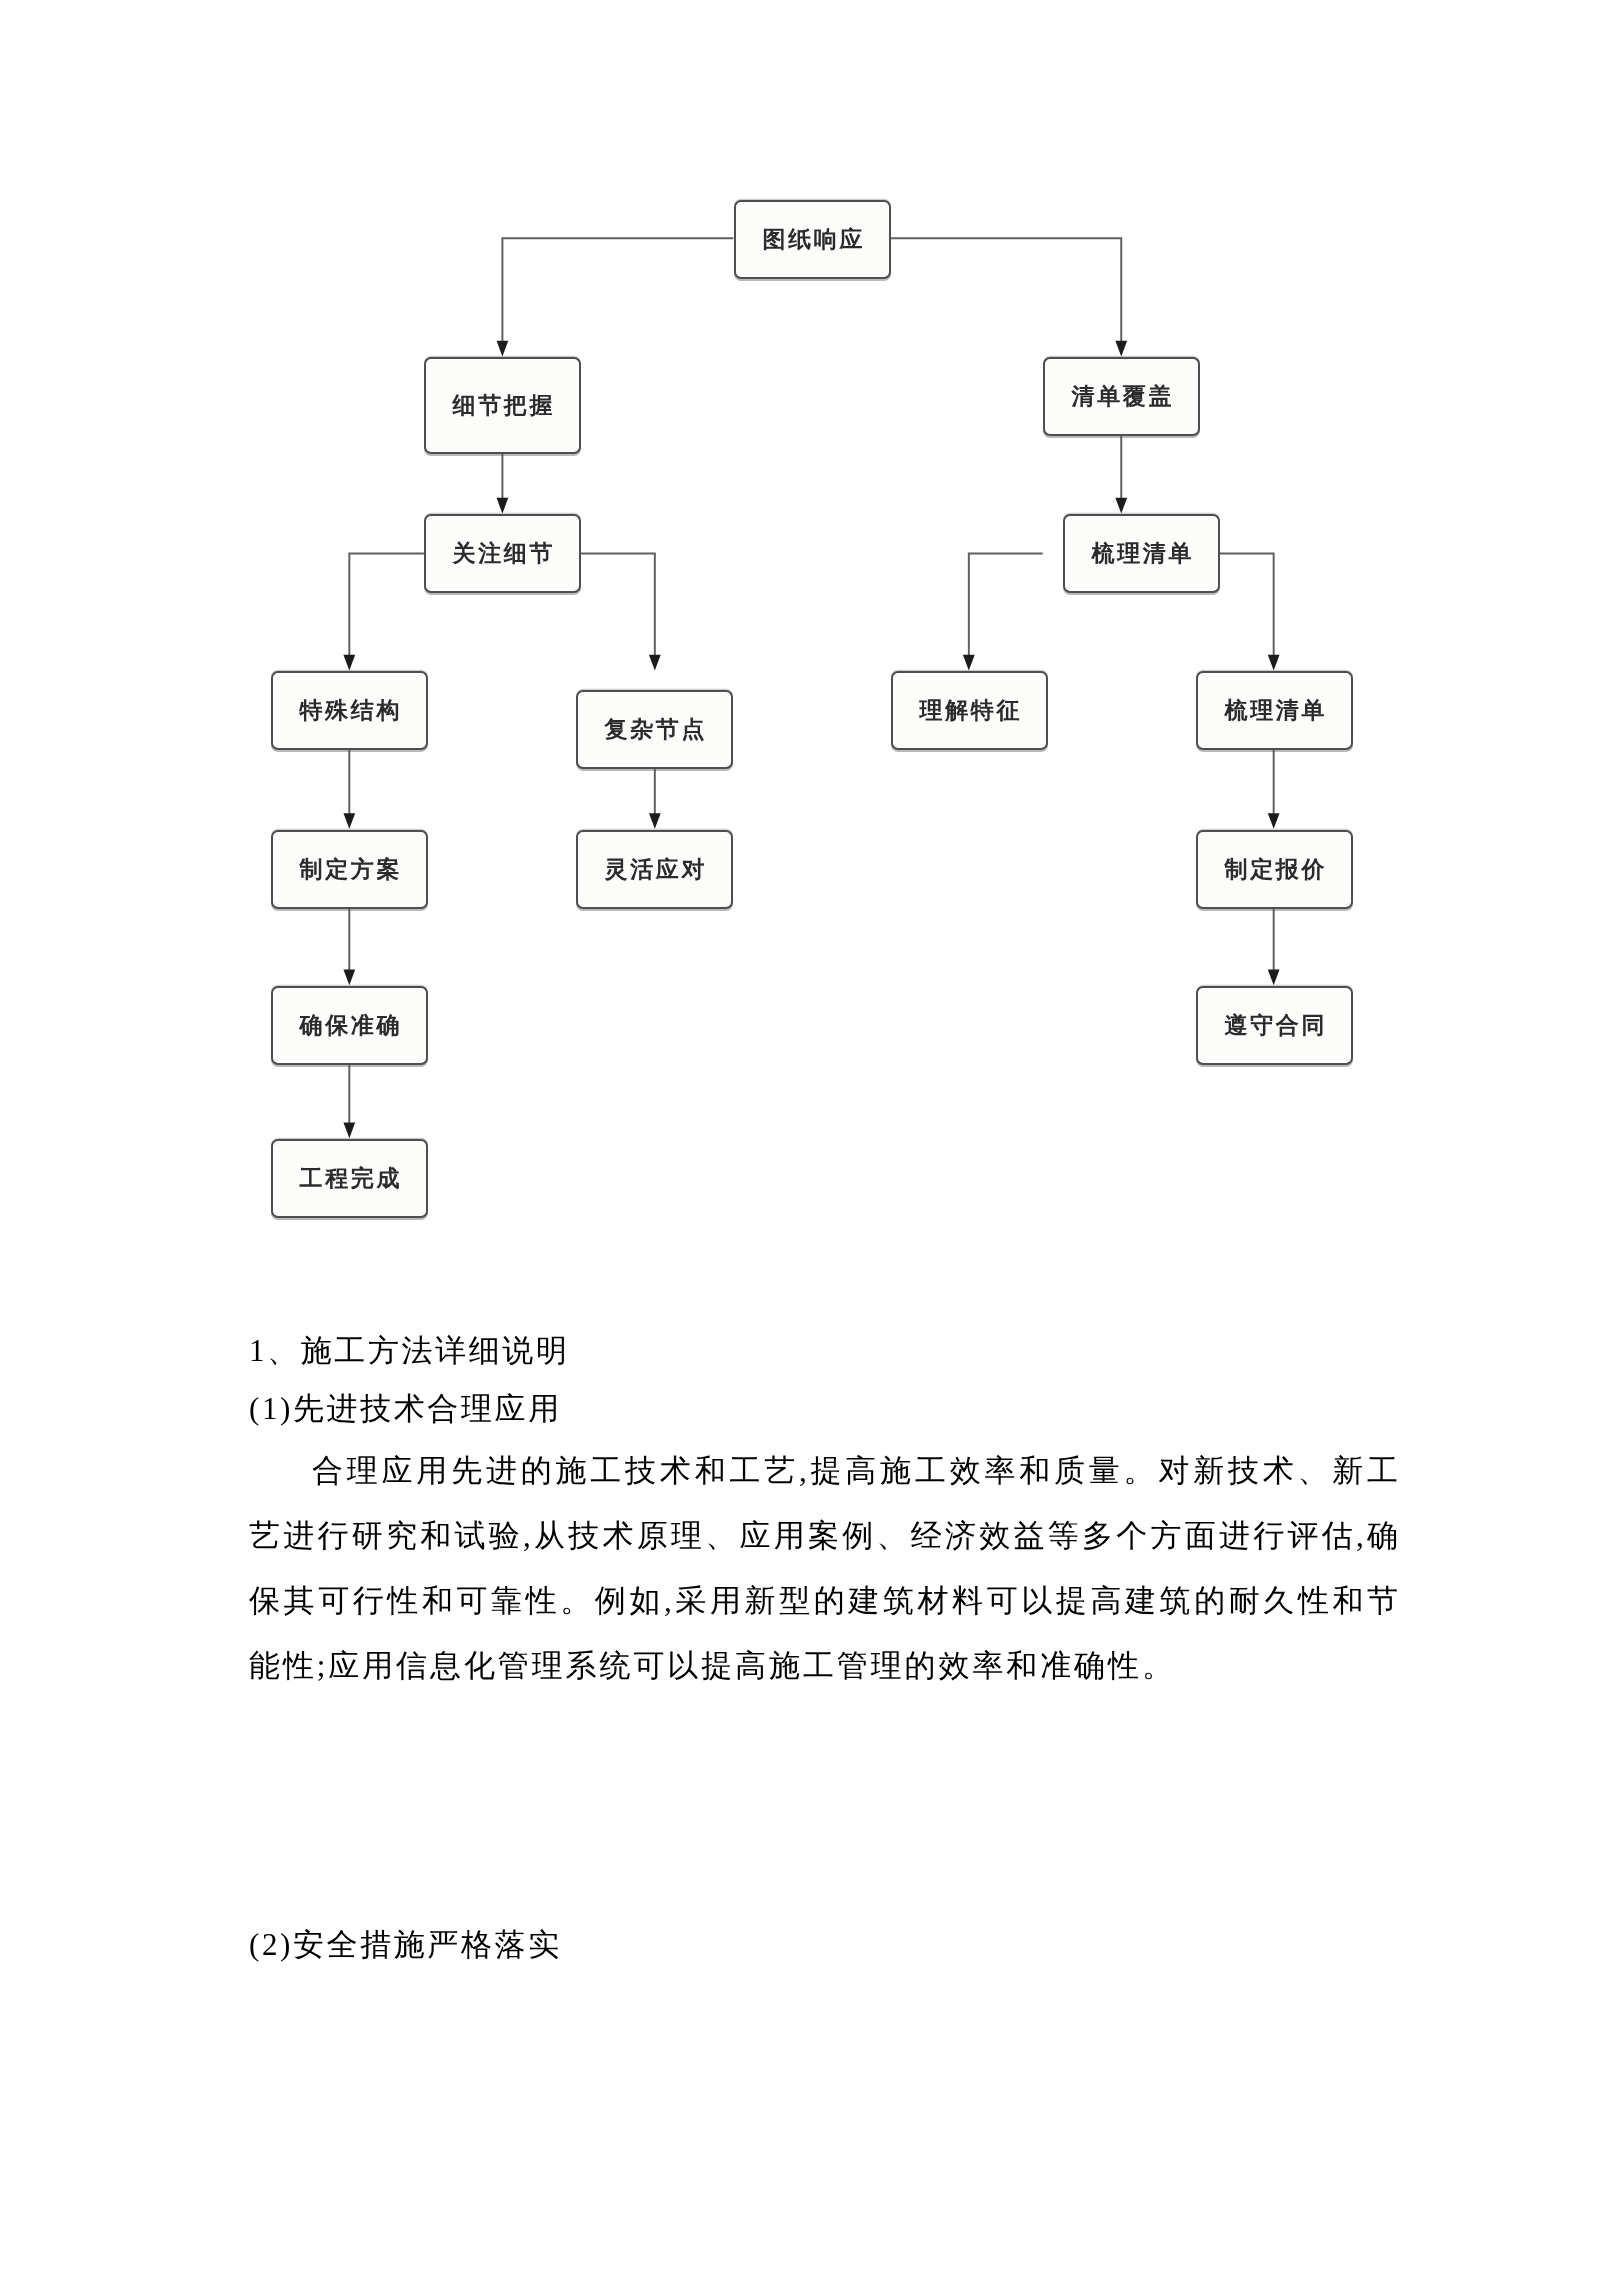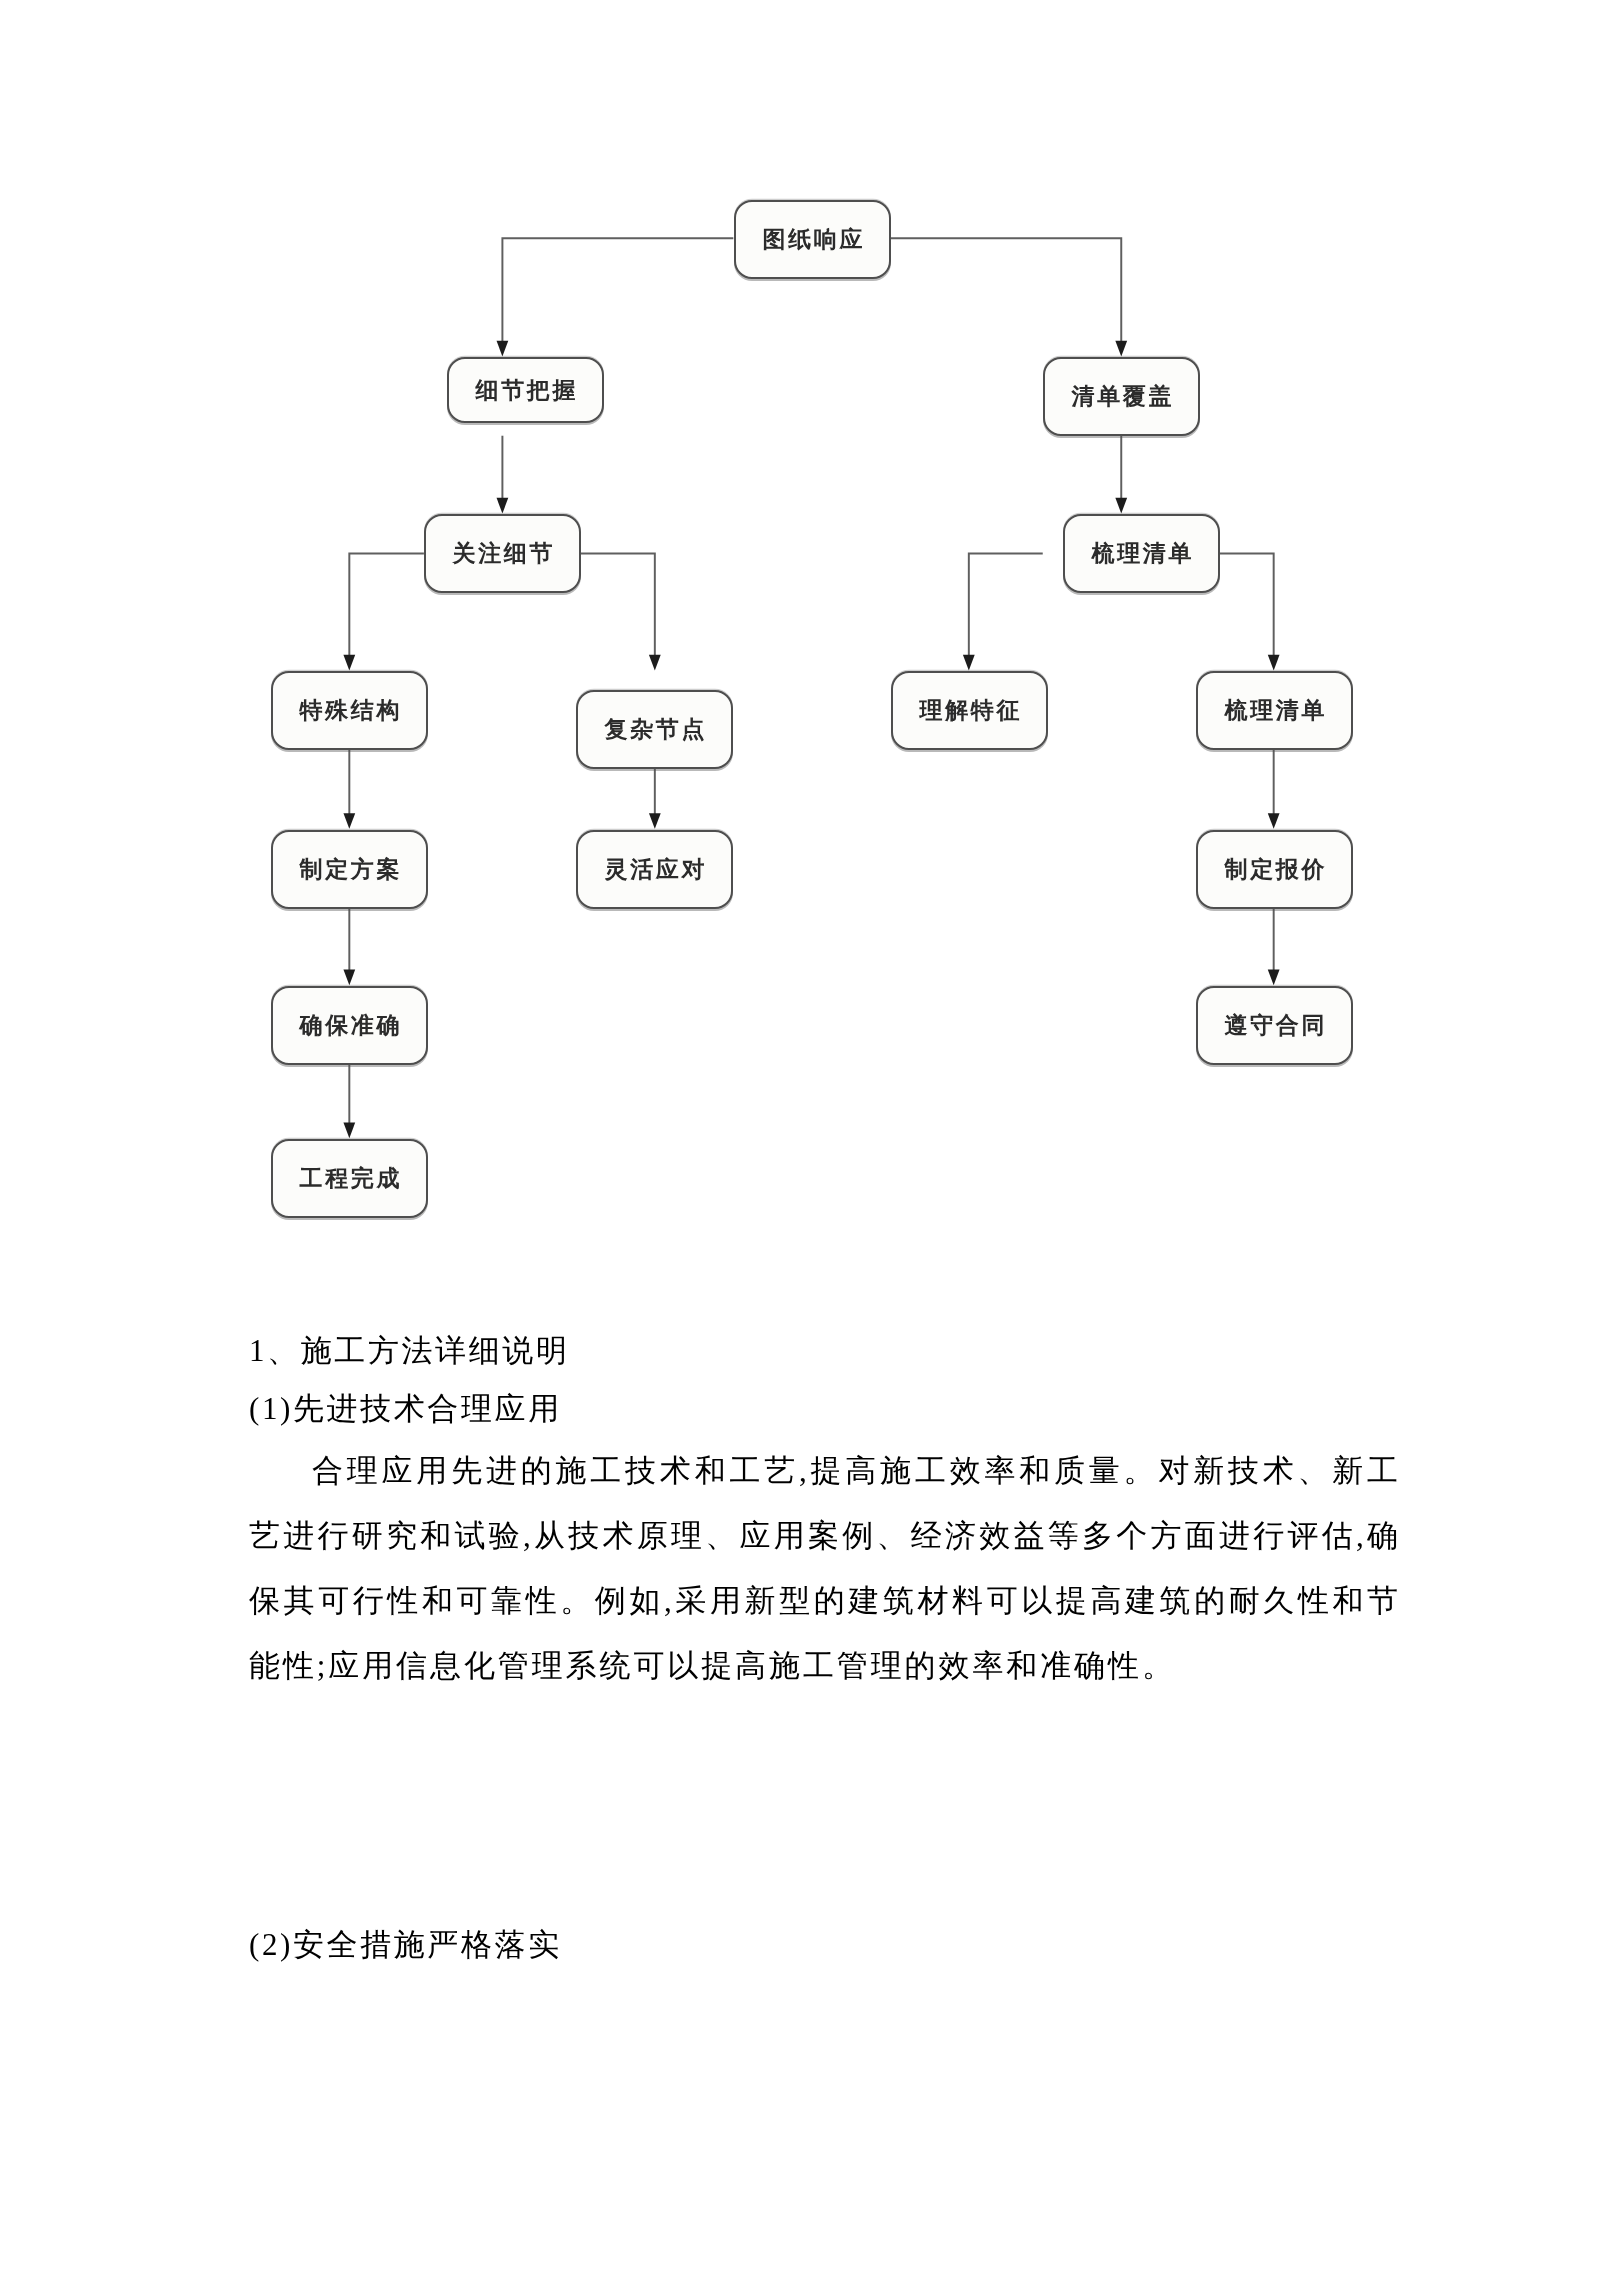--- a/index.html
+++ b/index.html
@@ -11,21 +11,21 @@
     overflow:hidden;
     font-family:"Liberation Serif","DejaVu Serif",serif;
   }
   
   .flowchart{position:absolute;left:0;top:0;width:1623px;height:1243px;}
   .fc-node{
     position:absolute;
     box-sizing:border-box;
     background:#fcfcfa;
     border:2px solid #4e4e4e;
-    border-radius:18px;
+    border-radius:7px;
     box-shadow:0 2px 0 rgba(80,80,80,0.40), 0 -1.3px 0 rgba(80,80,80,0.28);
     display:flex;align-items:center;justify-content:center;
     font-family:"Liberation Sans","DejaVu Sans",sans-serif;
     font-weight:bold;
     font-size:23px;
     letter-spacing:2.6px;
     color:#2b2b2b;
     text-indent:2.6px;
   }
   
@@ -91,21 +91,21 @@
         <polyline points="534,1388 534,1486" fill="none" stroke="#5f5f5f" stroke-width="3"></polyline>
         <polygon points="525,1482 543,1482 534,1506" fill="#1c1c1c"></polygon>
         <polyline points="1947,1388 1947,1486" fill="none" stroke="#5f5f5f" stroke-width="3"></polyline>
         <polygon points="1938,1482 1956,1482 1947,1506" fill="#1c1c1c"></polygon>
         <polyline points="534,1627 534,1720" fill="none" stroke="#5f5f5f" stroke-width="3"></polyline>
         <polygon points="525,1716 543,1716 534,1740" fill="#1c1c1c"></polygon>
       </svg>
       <div class="fc-node" style="left: 734px; top: 200px; width: 157px; height: 79px;">
         <span>图纸响应</span>
       </div>
-      <div class="fc-node" style="left: 424px; top: 357px; width: 157px; height: 66px; margin-left: 23px;">
+      <div class="fc-node" style="left: 424px; top: 357px; width: 157px; height: 97px;">
         <span>细节把握</span>
       </div>
       <div class="fc-node" style="left: 1043px; top: 357px; width: 157px; height: 79px;">
         <span>清单覆盖</span>
       </div>
       <div class="fc-node" style="left: 424px; top: 514px; width: 157px; height: 79px;">
         <span>关注细节</span>
       </div>
       <div class="fc-node" style="left: 1043px; top: 514px; width: 157px; height: 79px; margin-left: 20px;">
         <span>梳理清单</span>

